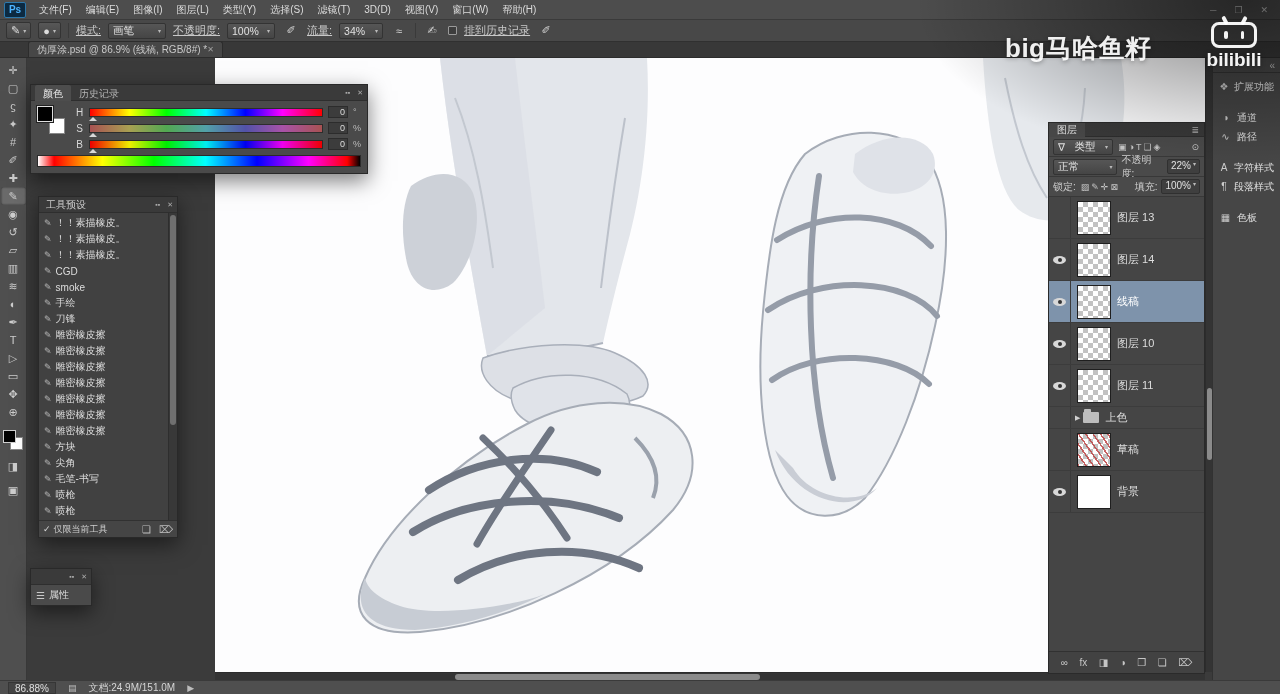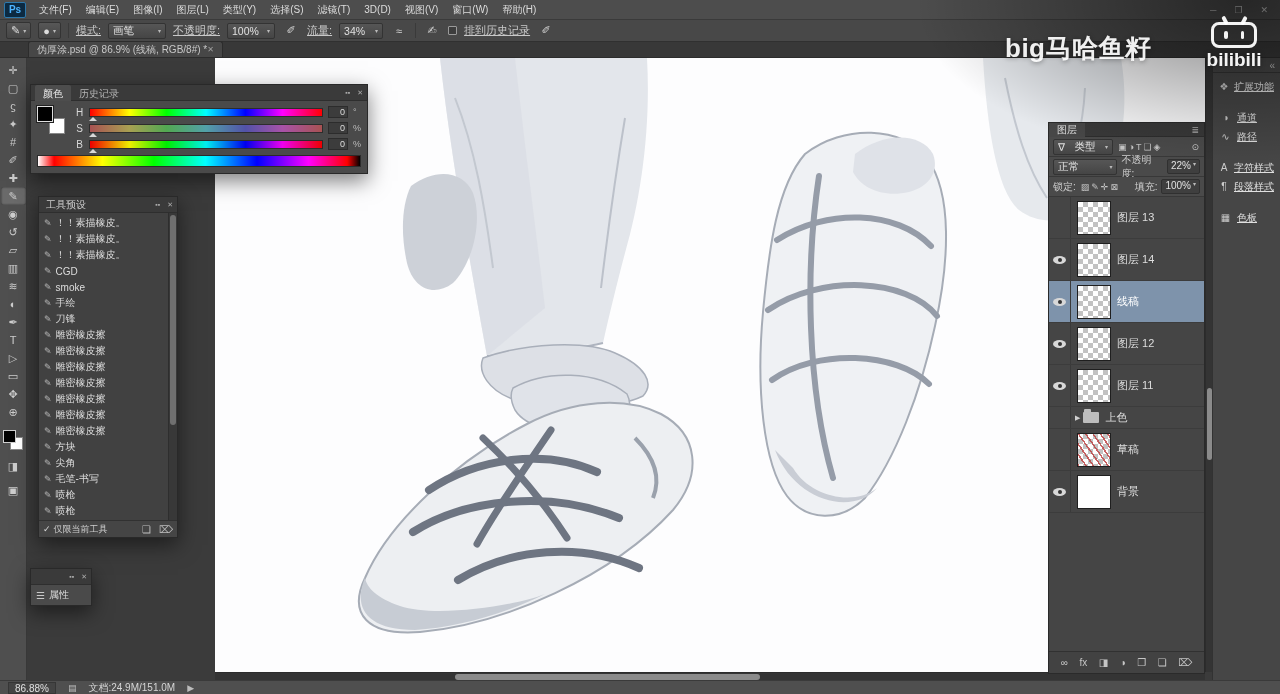--- a/index.html
+++ b/index.html
@@ -127,21 +127,21 @@
   #lp-bottom { height:22px; background:#424242; border-top:1px solid #313131; display:flex; align-items:center; justify-content:space-around; padding:0 6px; }
   .lb-ic { font-size:10px; color:#c5c5c5; }
 
   
   #dock { position:absolute; left:1212px; top:58px; width:68px; height:622px; background:#464646; border-left:1px solid #323232; z-index:9; }
   #dock-header { height:15px; border-bottom:1px solid #333; display:flex; align-items:center; justify-content:flex-end; padding:0 5px; color:#bdbdbd; font-size:10px; }
   #dock-items { padding-top:4px; }
   .dgroup { margin-bottom:12px; }
   .ditem { display:flex; align-items:center; height:19px; padding:0 6px; gap:5px; }
   .dicon { width:13px; text-align:center; font-size:10px; color:#cdcdcd; }
-  .dlabel { font-size:10px; color:#e0e0e0; white-space:nowrap;text-decoration:underline; }
+  .dlabel { font-size:10px; color:#e0e0e0; white-space:nowrap; }
 
   
   #statusbar { position:absolute; left:0; top:680px; width:1280px; height:14px; background:#4f4f4f; border-top:1px solid #3a3a3a; display:flex; align-items:center; gap:12px; padding:0 8px; }
   #status-zoom { font-size:10px; color:#e0e0e0; background:#444; border:1px solid #363636; padding:0 6px; height:12px; line-height:11px; }
   .st-ic { font-size:9px; color:#bdbdbd; }
   #status-doc { font-size:10px; color:#d6d6d6; }
 
   
   #wm-shade { position:absolute; left:920px; top:0; width:360px; height:160px; background:radial-gradient(ellipse at 90% 0%, rgba(0,0,0,.5), rgba(0,0,0,0) 72%); z-index:40; pointer-events:none; }
   #wm-uploader { position:absolute; left:1005px; top:31px; z-index:41; font-size:26px; font-weight:bold; color:rgba(255,255,255,.93); text-shadow:0 1px 5px rgba(0,0,0,.4); pointer-events:none; letter-spacing:0.5px; }
@@ -553,21 +553,21 @@
             <span class="eye"></span>
           </div>
           <span class="thumb checker"></span>
           <span class="lname">线稿</span>
         </div>
         <div class="lrow">
           <div class="eyecell">
             <span class="eye"></span>
           </div>
           <span class="thumb checker"></span>
-          <span class="lname">图层 12</span>
+          <span class="lname">图层 10</span>
         </div>
         <div class="lrow">
           <div class="eyecell">
             <span class="eye"></span>
           </div>
           <span class="thumb checker"></span>
           <span class="lname">图层 11</span>
         </div>
         <div class="lrow grp">
           <div class="eyecell"></div>

